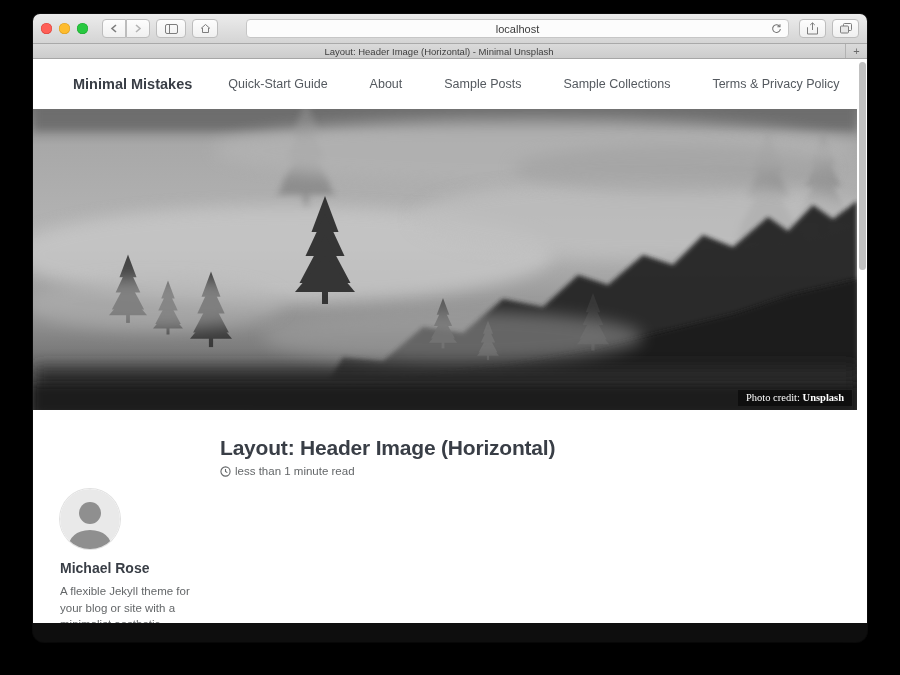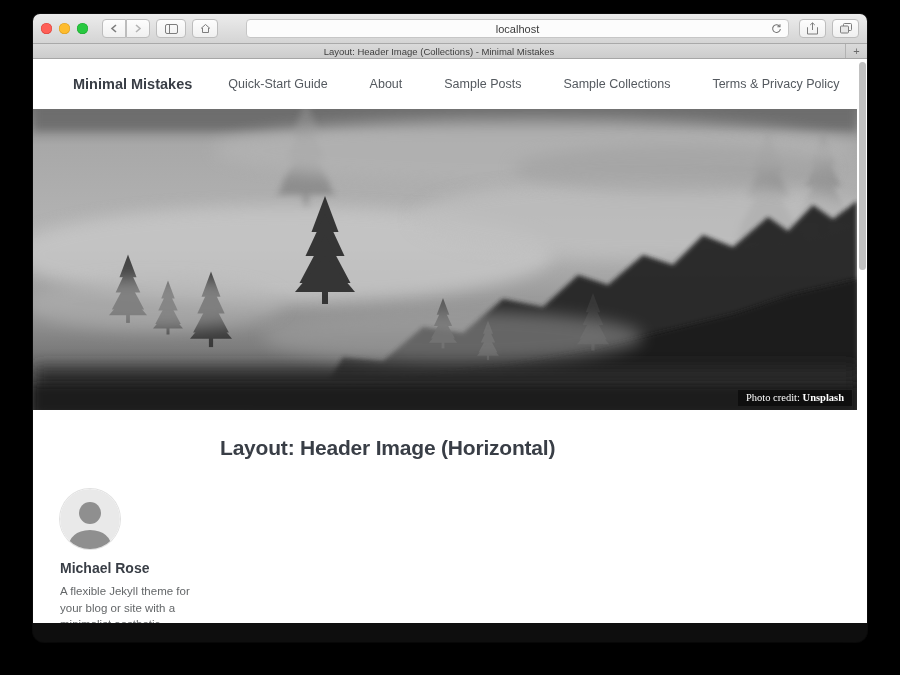--- a/index.html
+++ b/index.html
@@ -144,21 +144,21 @@
     </div>
     <div class="tbtn" style="min-width:27px">
       <svg width="12" height="11" viewBox="0 0 12 11">
           <rect x="3.5" y="0.5" width="8" height="7" rx="1" fill="none" stroke="#7d7d7d"></rect>
           <rect x="0.5" y="3" width="8" height="7" rx="1" fill="#e8e8e8" stroke="#7d7d7d"></rect>
         </svg>
     </div>
   </div>
 
   <div class="tabbar">
-    <div class="tabtitle">Layout: Header Image (Collections) - Minimal Mistakes</div>
+    <div class="tabtitle">Layout: Header Image (Horizontal) - Minimal Unsplash</div>
     <div class="newtab">+</div>
   </div>
 
   <div class="content">
     <div class="page">
 
       <div class="masthead">
         <div class="site-title">Minimal Mistakes</div>
         <div class="nav">
           <a href="#">Quick-Start Guide</a>
@@ -242,20 +242,27 @@
             </svg>
           </div>
           <div class="author-name">Michael Rose</div>
           <div class="author-bio">A flexible Jekyll theme for your blog or site with a minimalist aesthetic.</div>
         </div>
 
         <div class="art-col">
 
           <h1 class="post-title">Layout: Header Image (Horizontal)</h1>
 
+          <div class="post-meta">
+            <svg width="11" height="11" viewBox="0 0 12 12">
+              <circle cx="6" cy="6" r="5" fill="none" stroke="#646769" stroke-width="1.2"></circle>
+              <path d="M6 3.2 V6 L8 7.2" fill="none" stroke="#646769" stroke-width="1.2"></path>
+            </svg>
+            <span>less than 1 minute read</span>
+          </div>
 
         </div>
       </div>
     </div>
 
     <div class="scroll-thumb"></div>
   </div>
 
   <div class="win-footer"></div>
 </div>

